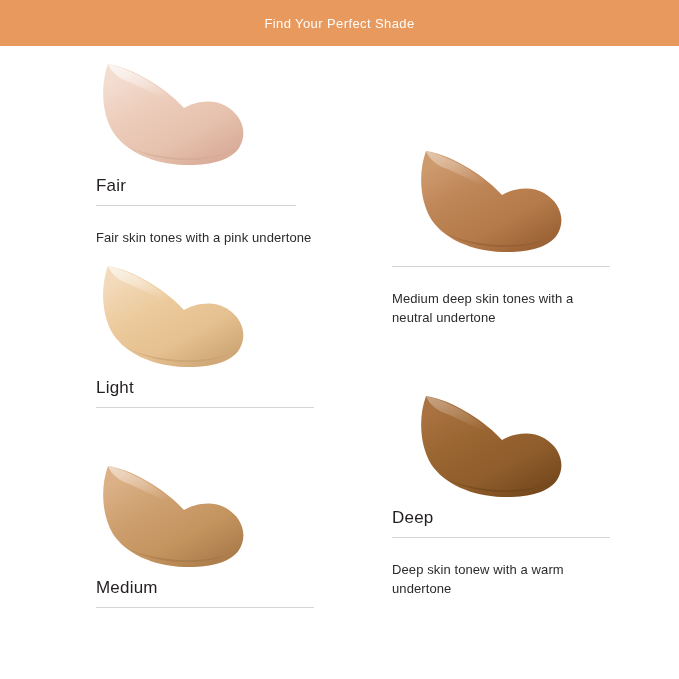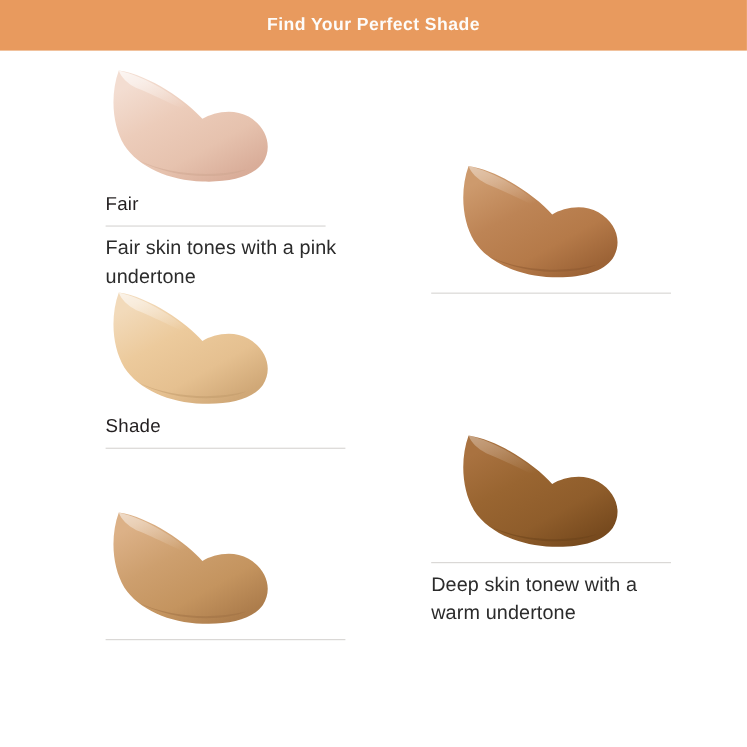--- a/index.html
+++ b/index.html
@@ -23,22 +23,22 @@
     width: 679px;
     height: 46px;
     background: #e89a5e;
     display: flex;
     align-items: center;
     justify-content: center;
     box-sizing: border-box;
   }
   .header-title {
     color: #fdfcfa;
-    font-size: 16px;
-    font-weight: 700;
+    font-size: 13px;
+    font-weight: 400;
     letter-spacing: 0.4px;
     font-family: "Liberation Sans", sans-serif;
     line-height: 1;
   }
 
   
   .shade-board {
     position: absolute;
     left: 0;
     top: 46px;
@@ -85,24 +85,24 @@
     background: #d6d4d2;
     margin-top: 9px;
     width: 200px;
   }
   .card-light .shade-rule,
   .card-medium .shade-rule { width: 218px; }
   .card-tan .shade-rule,
   .card-deep .shade-rule   { width: 218px; }
 
   .shade-desc {
-    font-size: 18px;
+    font-size: 13px;
     color: #2b2b2b;
     line-height: 1.45;
-    margin-top: 6px;
+    margin-top: 23px;
     letter-spacing: 0.1px;
     width: 222px;
     font-family: "Liberation Sans", sans-serif;
   }
 </style>
 </head>
 <body>
 
 <div class="header-band">
   <div class="header-title">Find Your Perfect Shade</div>
@@ -148,21 +148,21 @@
           <linearGradient id="h-light" x1="0" y1="0" x2="0.6" y2="1">
             <stop offset="0%" stop-color="#ffffff" stop-opacity="0.68"></stop>
             <stop offset="100%" stop-color="#ffffff" stop-opacity="0"></stop>
           </linearGradient>
         </defs>
         <path d="M12,6 C40,10 74,34 88,50 C98,44 116,40 130,48 C147,58 152,76 143,90 C134,103 112,108 88,107 C58,106 30,94 17,74 C6,56 4,28 12,6 Z" fill="url(#g-light)"></path>
         <path d="M12,6 C38,12 66,30 82,46 C70,42 44,28 28,22 C20,18 14,12 12,6 Z" fill="url(#h-light)"></path>
         <path d="M30,88 C56,100 94,104 128,96 C104,106 60,104 30,88 Z" fill="#c09a6a" opacity="0.5"></path>
       </svg>
     </div>
-    <div class="shade-name">Shade</div>
+    <div class="shade-name">Light</div>
     <div class="shade-rule"></div>
   </div>
 
   <div class="shade-card card-medium">
     <div class="swatch-wrap">
       <svg class="swatch-svg" viewBox="0 0 160 112">
         <defs>
           <linearGradient id="g-medium" x1="0.15" y1="0.1" x2="0.8" y2="0.95">
             <stop offset="0%" stop-color="#dcb187"></stop>
             <stop offset="35%" stop-color="#cd9f6e"></stop>
@@ -172,20 +172,21 @@
           <linearGradient id="h-medium" x1="0" y1="0" x2="0.6" y2="1">
             <stop offset="0%" stop-color="#ffffff" stop-opacity="0.55"></stop>
             <stop offset="100%" stop-color="#ffffff" stop-opacity="0"></stop>
           </linearGradient>
         </defs>
         <path d="M12,6 C40,10 74,34 88,50 C98,44 116,40 130,48 C147,58 152,76 143,90 C134,103 112,108 88,107 C58,106 30,94 17,74 C6,56 4,28 12,6 Z" fill="url(#g-medium)"></path>
         <path d="M12,6 C38,12 66,30 82,46 C70,42 44,28 28,22 C20,18 14,12 12,6 Z" fill="url(#h-medium)"></path>
         <path d="M30,88 C56,100 94,104 128,96 C104,106 60,104 30,88 Z" fill="#9d7043" opacity="0.5"></path>
       </svg>
     </div>
+    <div class="shade-name">Medium</div>
     <div class="shade-rule"></div>
   </div>
 
   <div class="shade-card card-tan">
     <div class="swatch-wrap offset-right">
       <svg class="swatch-svg" viewBox="0 0 160 112">
         <defs>
           <linearGradient id="g-tan" x1="0.15" y1="0.1" x2="0.8" y2="0.95">
             <stop offset="0%" stop-color="#cd9a6d"></stop>
             <stop offset="35%" stop-color="#bd8455"></stop>
@@ -196,20 +197,21 @@
             <stop offset="0%" stop-color="#ffffff" stop-opacity="0.45"></stop>
             <stop offset="100%" stop-color="#ffffff" stop-opacity="0"></stop>
           </linearGradient>
         </defs>
         <path d="M12,6 C40,10 74,34 88,50 C98,44 116,40 130,48 C147,58 152,76 143,90 C134,103 112,108 88,107 C58,106 30,94 17,74 C6,56 4,28 12,6 Z" fill="url(#g-tan)"></path>
         <path d="M12,6 C38,12 66,30 82,46 C70,42 44,28 28,22 C20,18 14,12 12,6 Z" fill="url(#h-tan)"></path>
         <path d="M30,88 C56,100 94,104 128,96 C104,106 60,104 30,88 Z" fill="#8b5830" opacity="0.5"></path>
       </svg>
     </div>
     <div class="shade-rule"></div>
+    <div class="shade-desc">Medium deep skin tones with a neutral undertone</div>
   </div>
 
   <div class="shade-card card-deep">
     <div class="swatch-wrap offset-right">
       <svg class="swatch-svg" viewBox="0 0 160 112">
         <defs>
           <linearGradient id="g-deep" x1="0.15" y1="0.1" x2="0.8" y2="0.95">
             <stop offset="0%" stop-color="#a97240"></stop>
             <stop offset="35%" stop-color="#996531"></stop>
             <stop offset="70%" stop-color="#8f5d2b"></stop>
@@ -218,17 +220,18 @@
           <linearGradient id="h-deep" x1="0" y1="0" x2="0.6" y2="1">
             <stop offset="0%" stop-color="#ffffff" stop-opacity="0.35"></stop>
             <stop offset="100%" stop-color="#ffffff" stop-opacity="0"></stop>
           </linearGradient>
         </defs>
         <path d="M12,6 C40,10 74,34 88,50 C98,44 116,40 130,48 C147,58 152,76 143,90 C134,103 112,108 88,107 C58,106 30,94 17,74 C6,56 4,28 12,6 Z" fill="url(#g-deep)"></path>
         <path d="M12,6 C38,12 66,30 82,46 C70,42 44,28 28,22 C20,18 14,12 12,6 Z" fill="url(#h-deep)"></path>
         <path d="M30,88 C56,100 94,104 128,96 C104,106 60,104 30,88 Z" fill="#6a4219" opacity="0.5"></path>
       </svg>
     </div>
+    <div class="shade-name">Deep</div>
     <div class="shade-rule"></div>
     <div class="shade-desc">Deep skin tonew with a warm undertone</div>
   </div>
 
 </div>
 
 </body></html>

